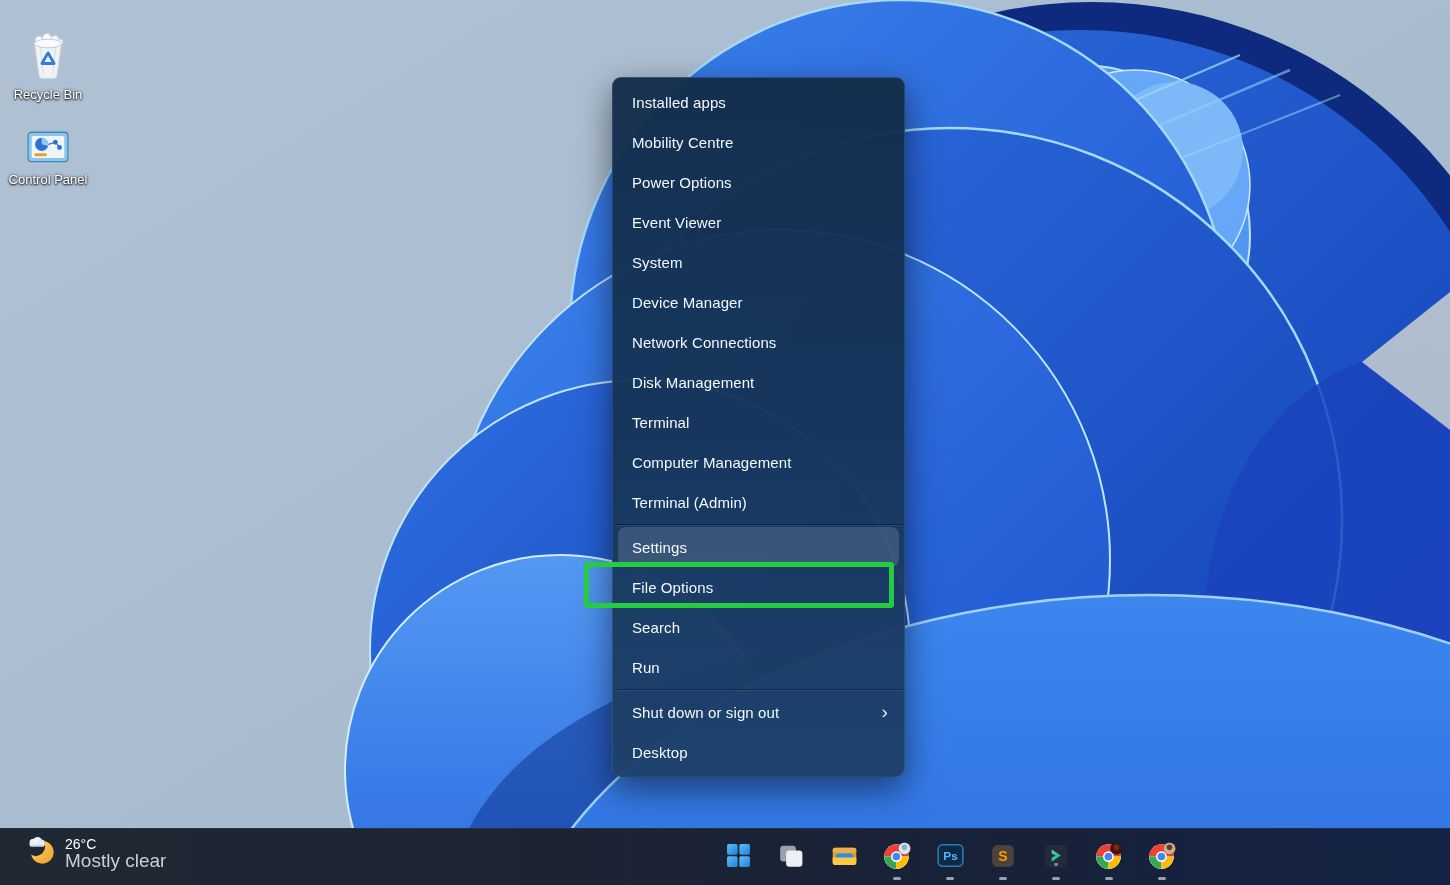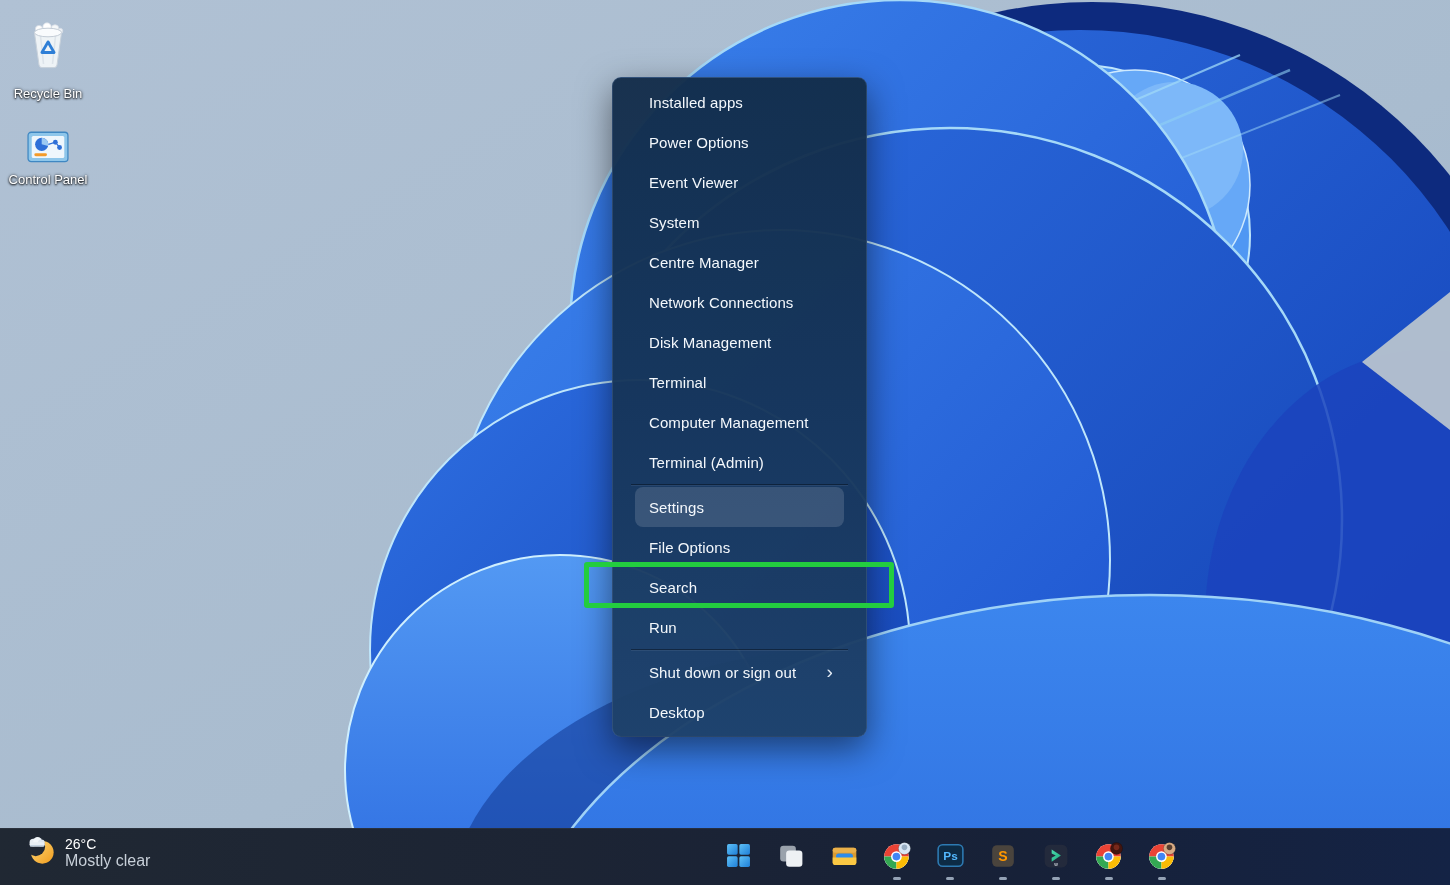--- a/index.html
+++ b/index.html
@@ -10,24 +10,24 @@
   
   #wallpaper { position:absolute; inset:0; z-index:0; }
 
   
   .desktop-icon { position:absolute; width:88px; display:flex; flex-direction:column;
                   align-items:center; cursor:default; z-index:2; }
   .desktop-icon .di-label { margin-top:3px; font-size:13px; color:#fff; text-align:center;
                   text-shadow:0 1px 2px rgba(0,0,0,.95), 0 0 3px rgba(0,0,0,.8); line-height:14px; }
 
   
-  #winx-menu { position:absolute; left:612px; top:77px; width:255px; z-index:5;
+  #winx-menu { position:absolute; left:612px; top:77px; width:293px; z-index:5;
                background:linear-gradient(180deg, rgba(19,45,74,.97) 0%, rgba(22,53,90,.97) 50%, rgba(30,65,106,.97) 100%);
                border:1px solid rgba(70,100,140,.45); border-radius:9px;
-               box-shadow:0 12px 34px rgba(0,0,0,.5); padding:4px 17px; }
+               box-shadow:0 12px 34px rgba(0,0,0,.5); padding:4px 0; }
   .menu-item { height:40px; display:flex; align-items:center; padding-left:19px;
                font-size:15px; color:#f4f8fc; letter-spacing:.1px; cursor:default; }
   .menu-item.highlighted { background:rgba(255,255,255,.14); border-radius:8px;
                margin:0 5px; padding-left:14px; }
   .menu-sep { height:1px; margin:2px 1px; background:rgba(0,0,0,.38);
               box-shadow:0 1px 0 rgba(255,255,255,.07); }
   .menu-chevron { margin-left:auto; margin-right:16px; font-size:19px; color:#e4ecf5;
                   line-height:1; transform:translateY(-1px); }
 
   
@@ -36,21 +36,21 @@
                     box-sizing:content-box; pointer-events:none; }
 
   
   #taskbar { position:absolute; left:0; bottom:0; width:1450px; height:57px; z-index:10;
              background:linear-gradient(90deg,#202833 0%,#1c2434 40%,#172138 70%,#142345 100%);
              border-top:1px solid rgba(255,255,255,.05); }
   #weather-widget { position:absolute; left:10px; top:0; height:46px; display:flex;
                     align-items:center; gap:9px; padding:0 12px; border-radius:6px; }
   .weather-text { display:flex; flex-direction:column; justify-content:center; }
   .weather-temp { font-size:14px; color:#ffffff; line-height:17px; }
-  .weather-cond { font-size:16px; color:#c7cfd8; line-height:16px; }
+  .weather-cond { font-size:19px; color:#c7cfd8; line-height:16px; }
   #taskbar-buttons { position:absolute; left:716px; top:0; height:57px;
                      display:flex; align-items:center; gap:9px; }
   .tb-btn { position:relative; width:44px; height:48px; border-radius:5px;
             display:flex; align-items:center; justify-content:center; cursor:default; }
   .tb-indicator { position:absolute; bottom:2px; left:50%; transform:translateX(-50%);
                   width:8px; height:3px; border-radius:2px; background:#94a2b5; }
 </style>
 </head>
 <body>
 
@@ -107,21 +107,21 @@
 
     <ellipse cx="1425" cy="620" rx="220" ry="270" fill="#1b43bd" opacity=".85"></ellipse>
 
     <ellipse cx="880" cy="905" rx="430" ry="260" fill="#11378f" opacity=".55"></ellipse>
 
     <ellipse cx="1150" cy="1025" rx="650" ry="430" fill="url(#gBot)" stroke="#9fd2f7" stroke-width="2.5"></ellipse>
 
     <path d="M1450,292 L1362,362 L1450,430 Z" fill="#b7c3cf" opacity=".95"></path>
   </svg>
 
-  <div class="desktop-icon" style="left:4px; top:22px;gap:10px;">
+  <div class="desktop-icon" style="left:4px; top:33px;">
     <span>
       <svg width="40" height="48" viewBox="0 0 40 48">
         <circle cx="11" cy="7" r="3.6" fill="#fdfdfd" stroke="#d5dce4" stroke-width=".8"></circle>
         <circle cx="19" cy="5" r="4.2" fill="#ffffff" stroke="#d5dce4" stroke-width=".8"></circle>
         <circle cx="27" cy="6.5" r="3.8" fill="#f5f8fa" stroke="#d5dce4" stroke-width=".8"></circle>
         <circle cx="32" cy="9" r="2.8" fill="#eef2f6" stroke="#d5dce4" stroke-width=".8"></circle>
         <path d="M6.5 11 L11 43 a3 3 0 0 0 3 2.6 h12 a3 3 0 0 0 3 -2.6 L33.5 11 Q20 16 6.5 11 Z" fill="#f1f5f8" stroke="#c9d2db" stroke-width="1" opacity=".97"></path>
         <path d="M12.5 14 L15.5 42" stroke="#dde4ea" stroke-width="1.6" fill="none"></path>
         <path d="M27.5 14 L24.5 42" stroke="#dde4ea" stroke-width="1.6" fill="none"></path>
         <ellipse cx="20" cy="10.5" rx="13.6" ry="4.3" fill="#f9fbfd" stroke="#c3ccd6" stroke-width="1"></ellipse>
@@ -146,30 +146,33 @@
       </svg>
     </span>
     <span class="di-label">Control Panel</span>
   </div>
 
   <div id="winx-menu">
       <div class="menu-item">
         <span>Installed apps</span>
       </div>
       <div class="menu-item">
+        <span>Mobility Centre</span>
+      </div>
+      <div class="menu-item">
         <span>Power Options</span>
       </div>
       <div class="menu-item">
         <span>Event Viewer</span>
       </div>
       <div class="menu-item">
         <span>System</span>
       </div>
       <div class="menu-item">
-        <span>Centre Manager</span>
+        <span>Device Manager</span>
       </div>
       <div class="menu-item">
         <span>Network Connections</span>
       </div>
       <div class="menu-item">
         <span>Disk Management</span>
       </div>
       <div class="menu-item">
         <span>Terminal</span>
       </div>

